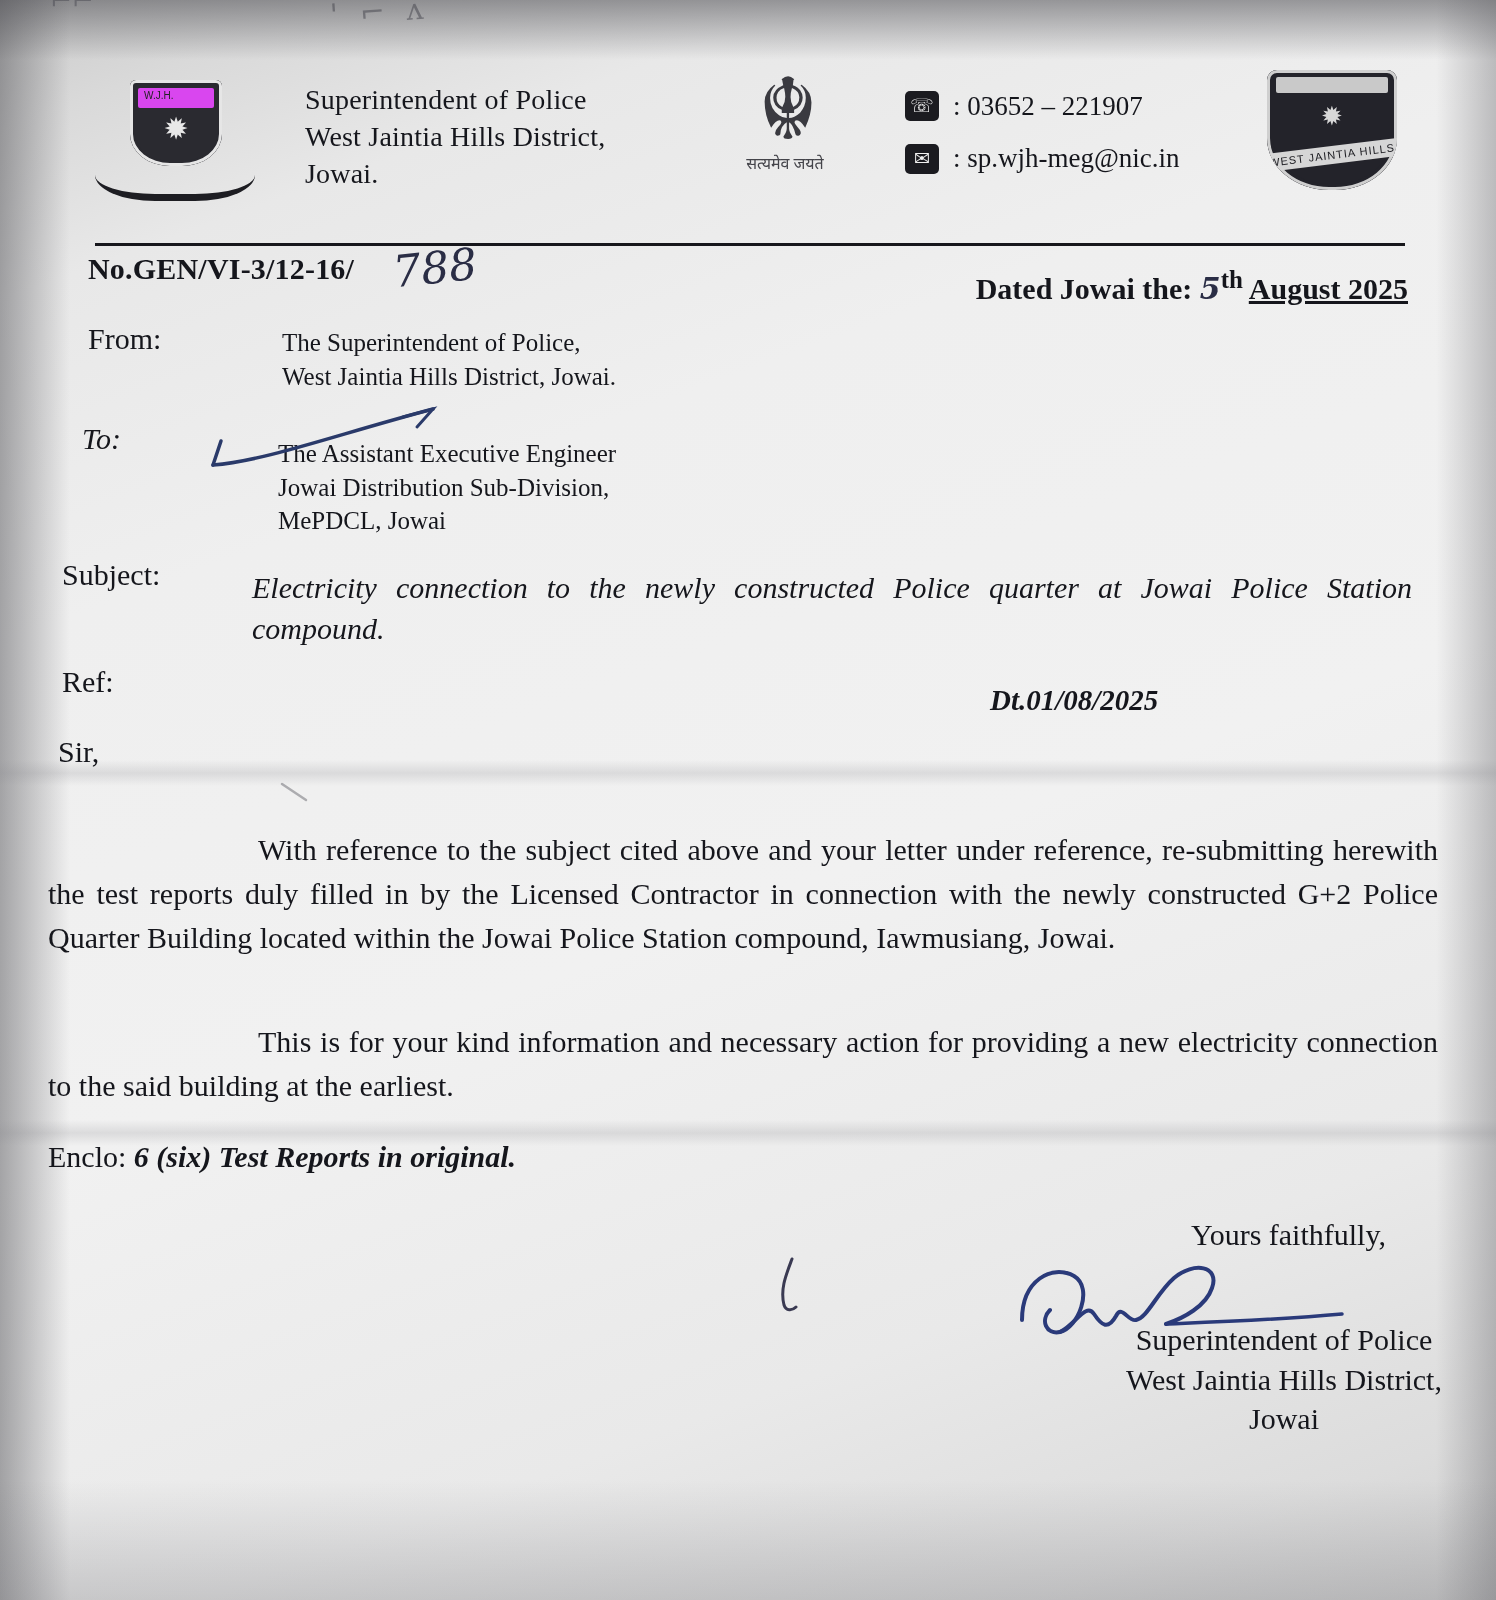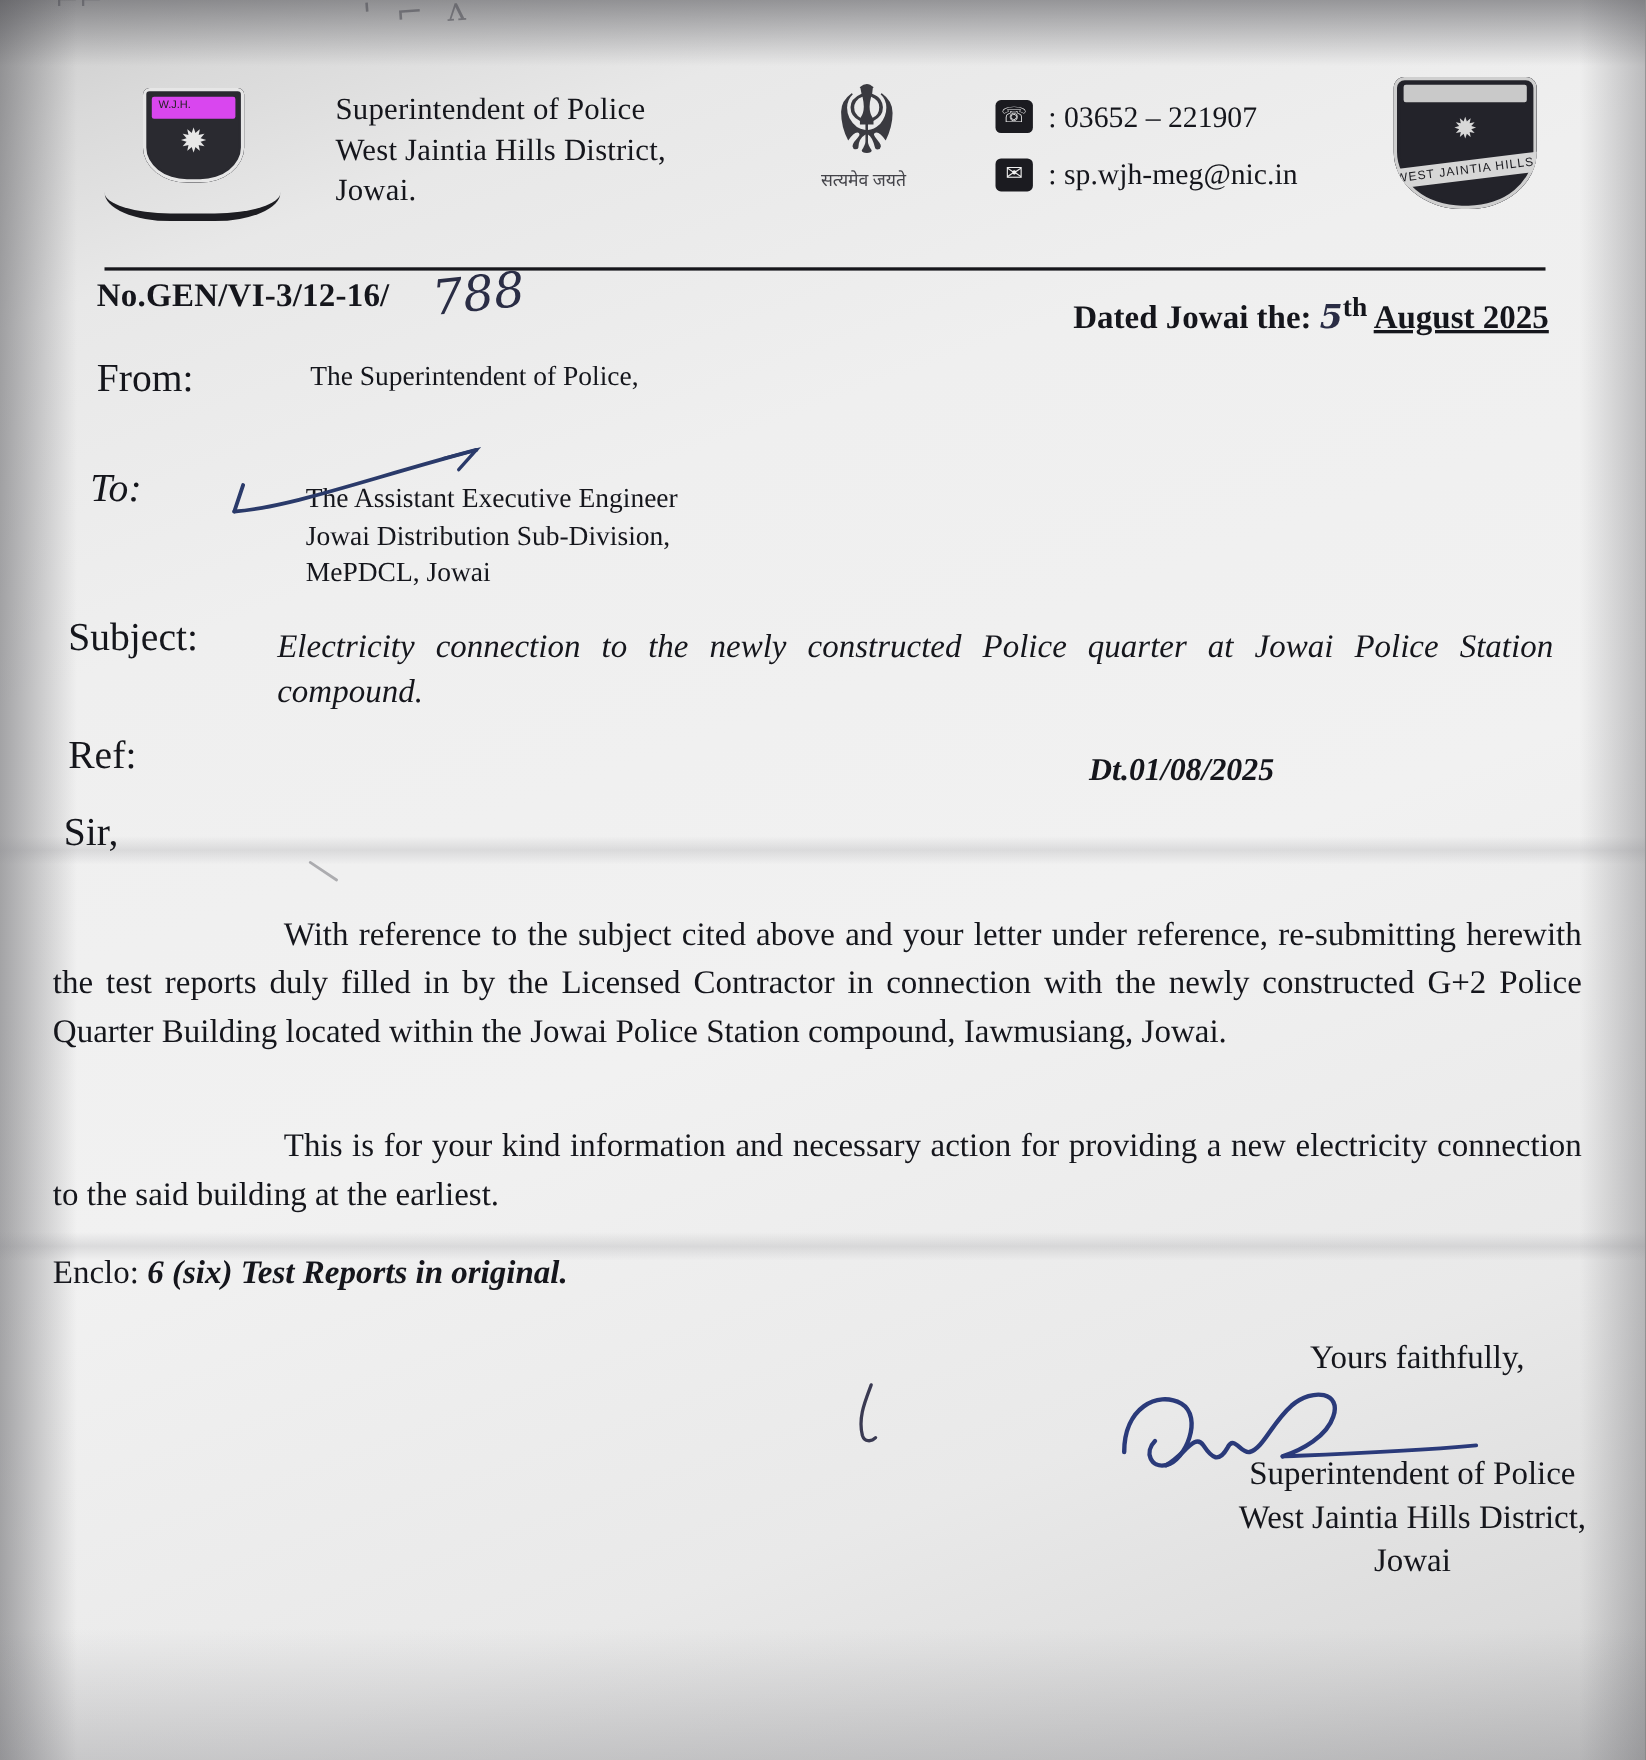--- a/index.html
+++ b/index.html
@@ -214,21 +214,21 @@
   }
   .dated .day {
     font-family: "DejaVu Serif", serif;
     color: #2a2d45;
     font-style: italic;
   }
   .dated u { text-decoration: underline; margin-top: 12px; }
   
   .lbl {
     position: absolute;
-    font-size: 36px;
+    font-size: 30px;
   }
   .blk {
     position: absolute;
     font-size: 25px;
     line-height: 1.34;
   }
   .arrow {
     position: absolute;
     left: 205px; top: 405px;
     width: 240px; height: 75px;
@@ -396,20 +396,21 @@
     <div class="dated">
       <span>Dated Jowai the:</span>
       <span class="day">5</span><sup>th</sup>
       <u>August 2025</u>
     </div>
   </div>
 
   <div class="lbl" style="left:88px; top:322px;">From:</div>
   <div class="blk" style="left:282px; top:326px;">
     <div>The Superintendent of Police,</div>
+    <div>West Jaintia Hills District, Jowai.</div>
   </div>
 
   <div class="lbl" style="left:82px; top:422px;font-style:italic;">To:</div>
   <div class="blk" style="left:278px; top:437px;">
     <div>The Assistant Executive Engineer</div>
     <div>Jowai Distribution Sub-Division,</div>
     <div>MePDCL, Jowai</div>
   </div>
 
   <svg class="arrow" viewBox="0 0 240 75">

